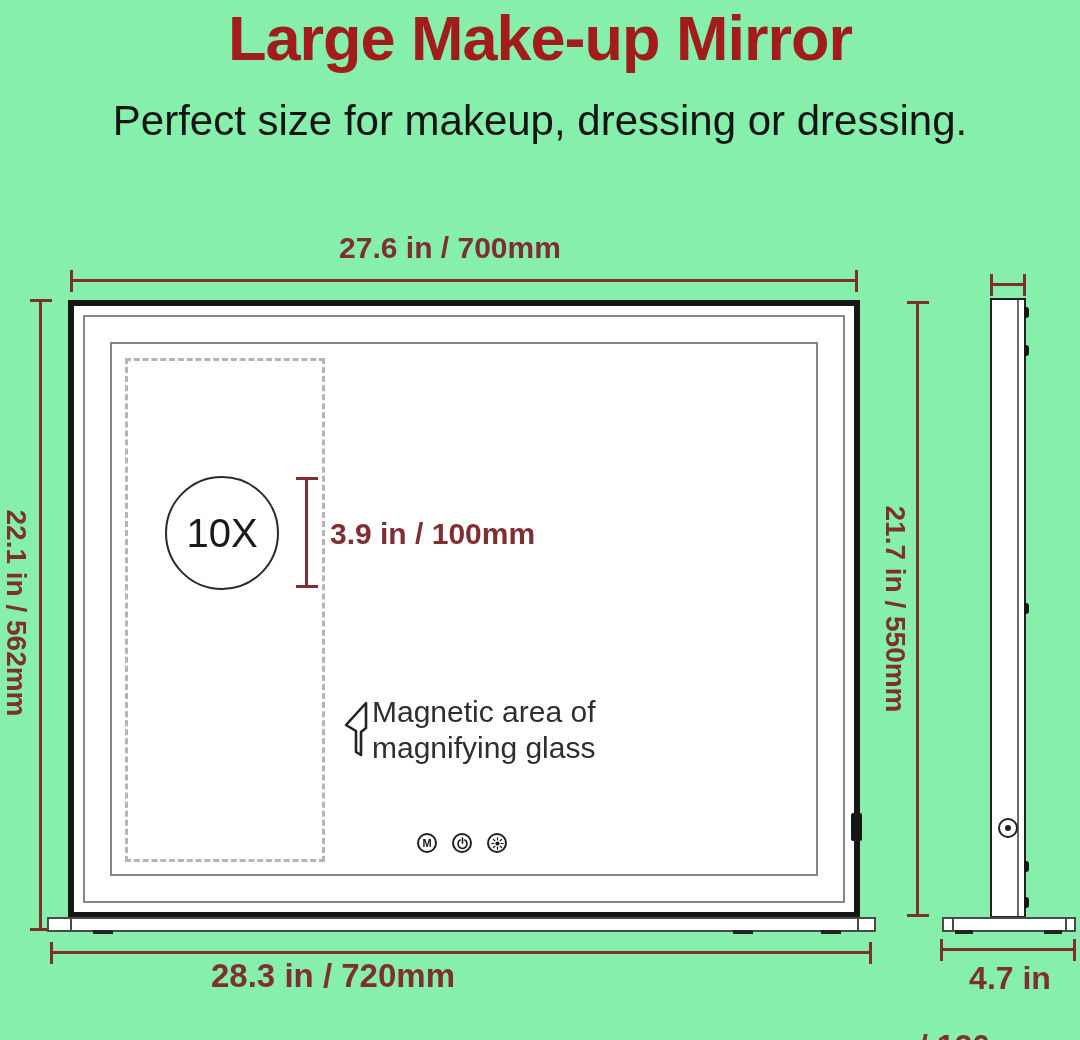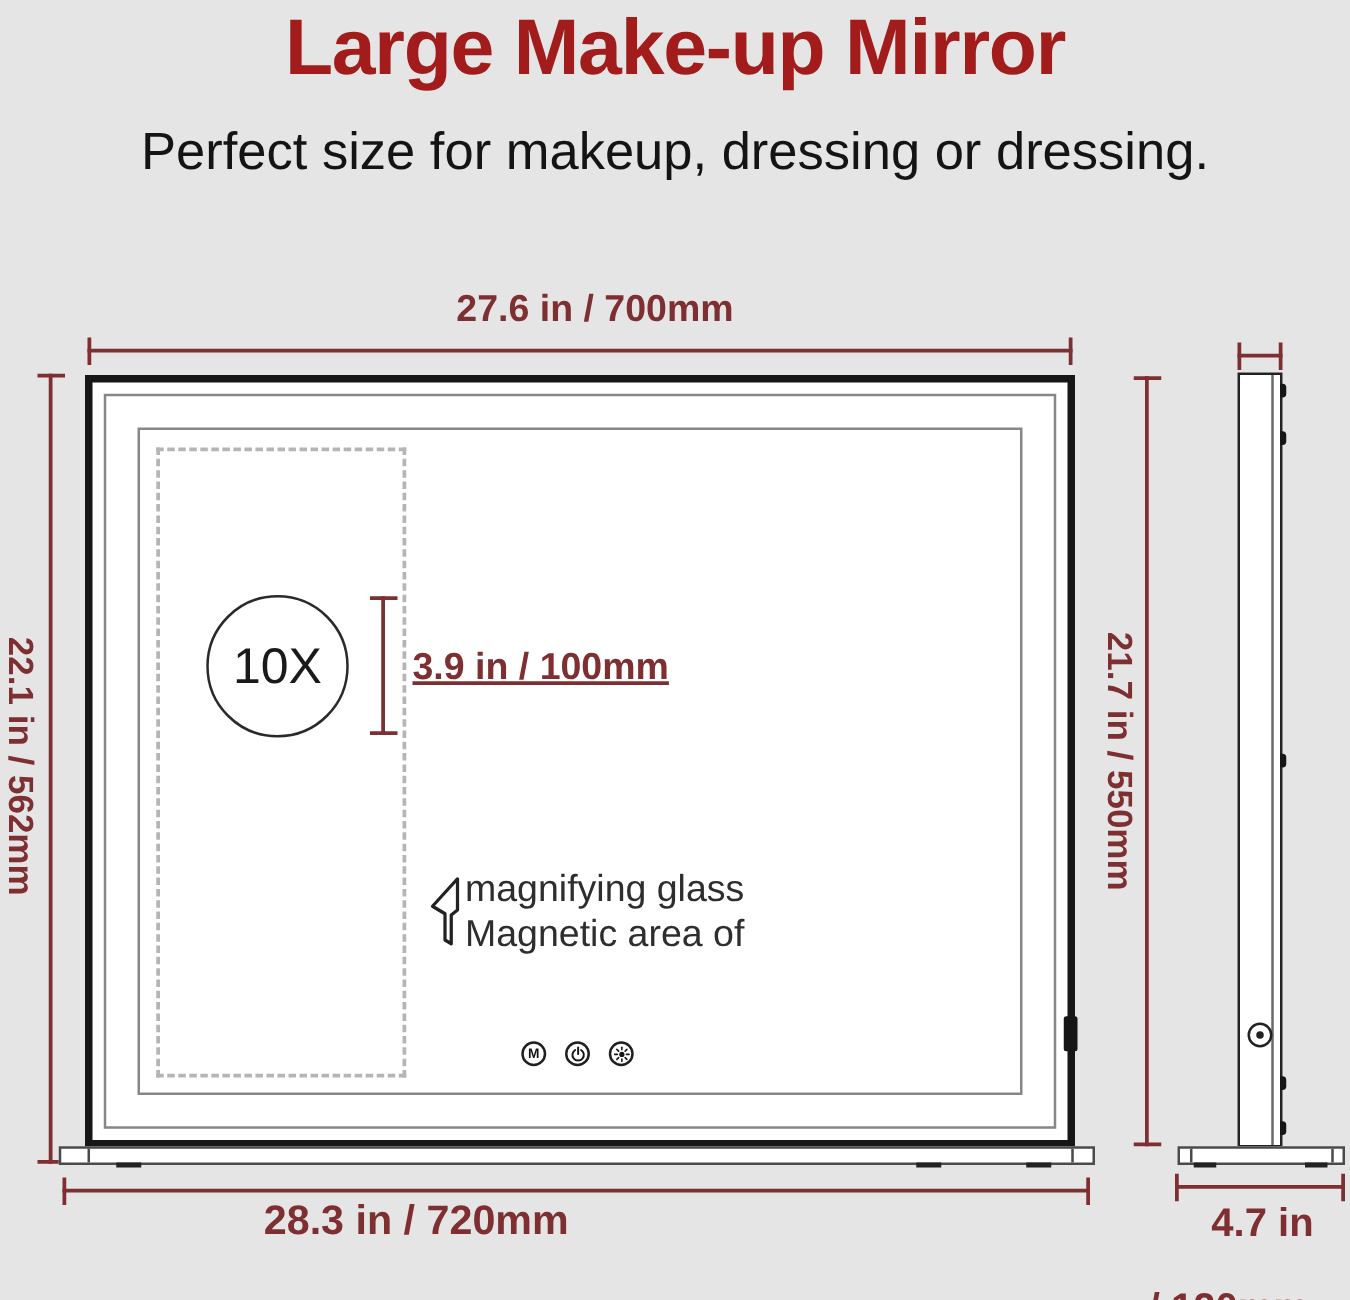--- a/index.html
+++ b/index.html
@@ -7,43 +7,43 @@
     --dim-red:#7E2F31;
     --frame-black:#161616;
     --line-gray:#878787;
     --dash-gray:#b5b5b5;
     --note-gray:#2e2e2e;
     --base-gray:#4a4a4a;
   }
   *{margin:0;padding:0;box-sizing:border-box;}
   html,body{background:#ffffff;}
   body{font-family:"Liberation Sans", sans-serif;}
-  .stage{position:relative;width:1080px;height:1040px;background:#e5e5e5;overflow:hidden;}
+  .stage{position:relative;width:1080px;height:1040px;background:#86efac;overflow:hidden;}
 
   .title{position:absolute;left:0;top:2px;width:1080px;text-align:center;
     font-size:63px;font-weight:bold;letter-spacing:-1px;color:var(--title-red);}
   .subtitle{position:absolute;left:0;top:97px;width:1080px;text-align:center;
     font-size:42px;font-weight:500;color:#141414;}
 
   
   .hdim{position:absolute;height:22px;}
   .hdim .hline{position:absolute;left:0;right:0;top:9px;height:3px;background:var(--dim-red);}
   .hdim .vtick{position:absolute;top:0;bottom:0;width:3px;background:var(--dim-red);}
   .hdim .vtick.l{left:0;} .hdim .vtick.r{right:0;}
   .vdim{position:absolute;width:22px;}
   .vdim .vline{position:absolute;top:0;bottom:0;left:9px;width:3px;background:var(--dim-red);}
   .vdim .htick{position:absolute;left:0;right:0;height:3px;background:var(--dim-red);}
   .vdim .htick.t{top:0;} .vdim .htick.b{bottom:0;}
 
   .dim-label{position:absolute;color:var(--dim-red);font-weight:bold;white-space:nowrap;}
-  .lbl-top-width{left:226px;top:231px;width:500px;text-align:center;font-size:30px;}
+  .lbl-top-width{left:200px;top:231px;width:500px;text-align:center;font-size:30px;}
   .lbl-left-height{left:-118px;top:598px;width:270px;height:30px;text-align:center;font-size:28px;
     transform:rotate(90deg);}
   .lbl-bottom-width{left:211px;top:957px;width:500px;text-align:left;font-size:33px;}
-  .lbl-mag-height{font-size:30px;text-decoration:underline;}
+  .lbl-mag-height{font-size:30px;}
   .lbl-side-top{right:17px;top:189px;text-align:right;font-size:30px;line-height:34px;}
   .lbl-side-height{left:761px;top:594px;width:270px;height:30px;text-align:center;font-size:28px;
     transform:rotate(90deg);}
   .lbl-side-base1{left:935px;top:960px;width:150px;text-align:center;font-size:32px;}
   .lbl-side-base2{left:908px;top:1028px;width:150px;text-align:center;font-size:32px;}
 
   
   .mirror{position:absolute;left:68px;top:300px;width:792px;height:618px;
     border:6px solid var(--frame-black);background:#fff;}
   .inner1{position:absolute;inset:9px;border:2px solid var(--line-gray);}
@@ -112,22 +112,22 @@
       <i class="vline"></i>
       <i class="htick t"></i>
       <i class="htick b"></i>
     </div>
     <div class="dim-label lbl-mag-height">3.9 in / 100mm</div>
 
     <svg class="arrow-left" width="26" height="60" viewBox="0 0 26 60">
       <path d="M23 3 L3 25 L13 31 L13 52 L18 55 L18 32 L23 28 Z" fill="none" stroke="#222" stroke-width="2.6" stroke-linejoin="round"></path>
     </svg>
     <div class="note">
+      <div>Magnetic area of</div>
       <div>magnifying glass</div>
-      <div>Magnetic area of</div>
     </div>
 
     <div class="btn-row">
       <div class="cbtn">
         <span>M</span>
       </div>
       <div class="cbtn">
         <svg width="13" height="13" viewBox="0 0 20 20">
           <path d="M6.4 4.6 A7 7 0 1 0 13.6 4.6" fill="none" stroke="#151515" stroke-width="2.4" stroke-linecap="round"></path>
           <line x1="10" y1="1.5" x2="10" y2="9.5" stroke="#151515" stroke-width="2.4" stroke-linecap="round"></line>

